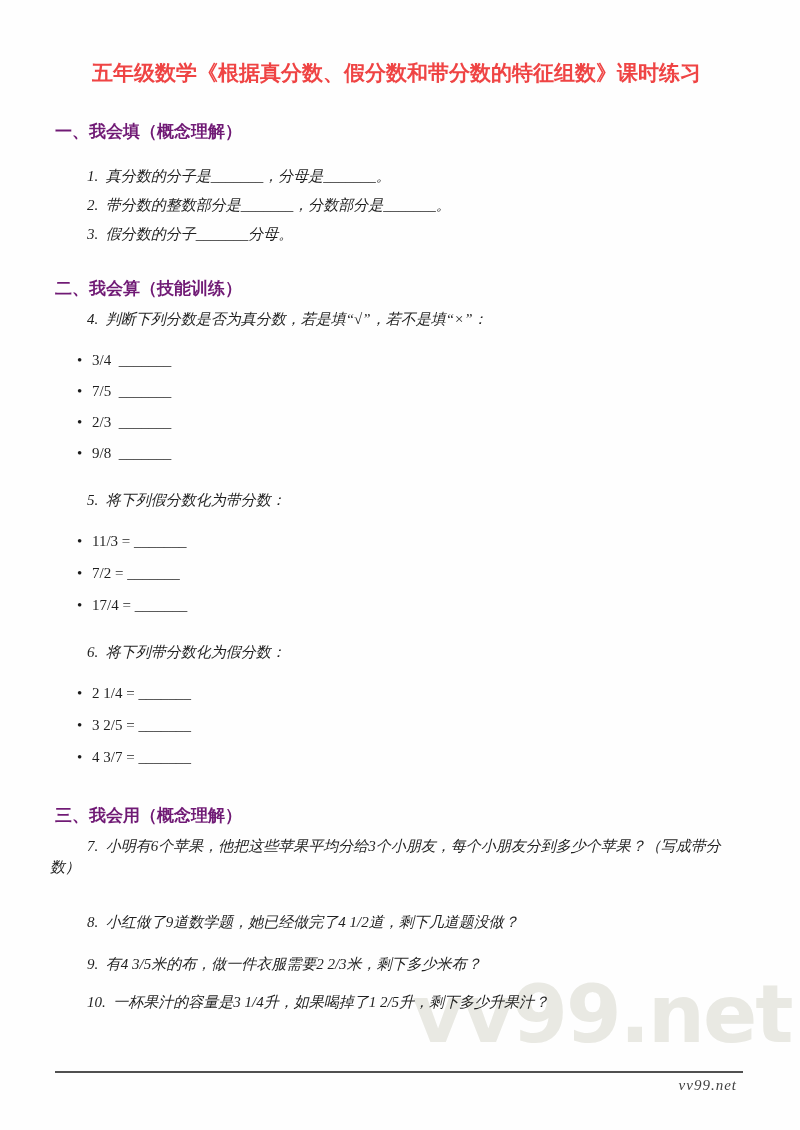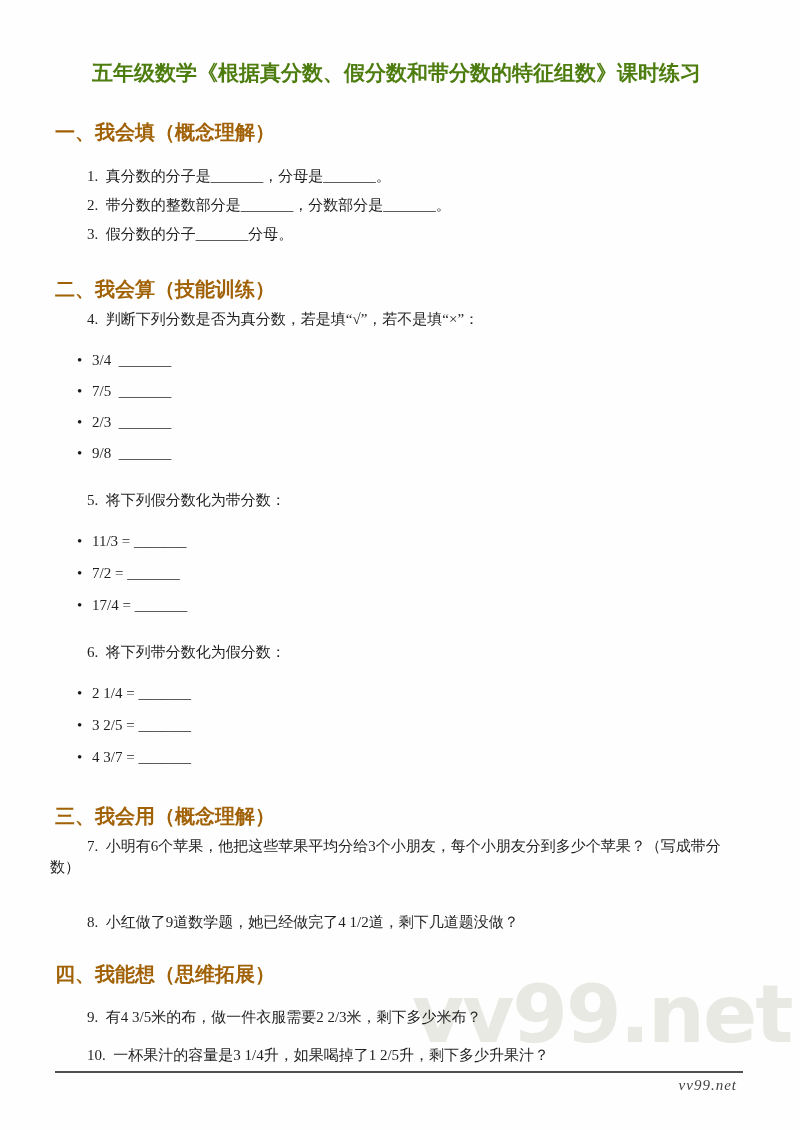--- a/index.html
+++ b/index.html
@@ -32,36 +32,37 @@
     position: relative;
     z-index: 1;
     padding: 58px 57px 0 50px;
   }
   .title {
     margin: 0;
     font-size: 21px;
     line-height: 30px;
     text-align: center;
     font-weight: 700;
-    color: #4d7c0f;
+    color: #ef4444;
   }
   .sec {
     margin: 32px 0 0 5px;
-    font-size: 20px;
+    font-size: 17px;
     line-height: 24px;
     font-weight: 700;
     font-family: "Liberation Sans", "DejaVu Sans", sans-serif;
-    color: #a16207;
+    color: #701a75;
   }
   .item {
     margin: 14px 0 0 0;
     font-size: 15px;
     line-height: 21px;
     text-indent: 37px;
     white-space: pre-wrap;
+    font-style: italic;
   }
   .bullet {
     margin: 10px 0 0 0;
     padding-left: 27px;
     font-size: 15px;
     line-height: 21px;
     white-space: pre;
   }
   .dot { display: inline-block; width: 15px; color: #1a1a1a; }
   .mt10 { margin-top: 10px; } .mt11 { margin-top: 11px; }
@@ -117,21 +118,20 @@
 
     <p class="item mt26">6.  将下列带分数化为假分数：</p>
     <p class="bullet mt16"><span class="dot">•</span><span>2 1/4 = _______</span></p>
     <p class="bullet mt11"><span class="dot">•</span><span>3 2/5 = _______</span></p>
     <p class="bullet mt11"><span class="dot">•</span><span>4 3/7 = _______</span></p>
 
     <h2 class="sec mt36">三、我会用（概念理解）</h2>
     <p class="item mt19">7.  小明有6个苹果，他把这些苹果平均分给3个小朋友，每个小朋友分到多少个苹果？（写成带分数）</p>
     <p class="item mt18">8.  小红做了9道数学题，她已经做完了4 1/2道，剩下几道题没做？</p>
 
-    <h2 class="sec mt29">四、我能想（思维拓展）</h2>
     <p class="item mt21">9.  有4 3/5米的布，做一件衣服需要2 2/3米，剩下多少米布？</p>
     <p class="item mt17">10.  一杯果汁的容量是3 1/4升，如果喝掉了1 2/5升，剩下多少升果汁？</p>
 
   </div>
 
   <div class="footer-rule"></div>
   <div class="footer-text">vv99.net</div>
 
 </div>
 

